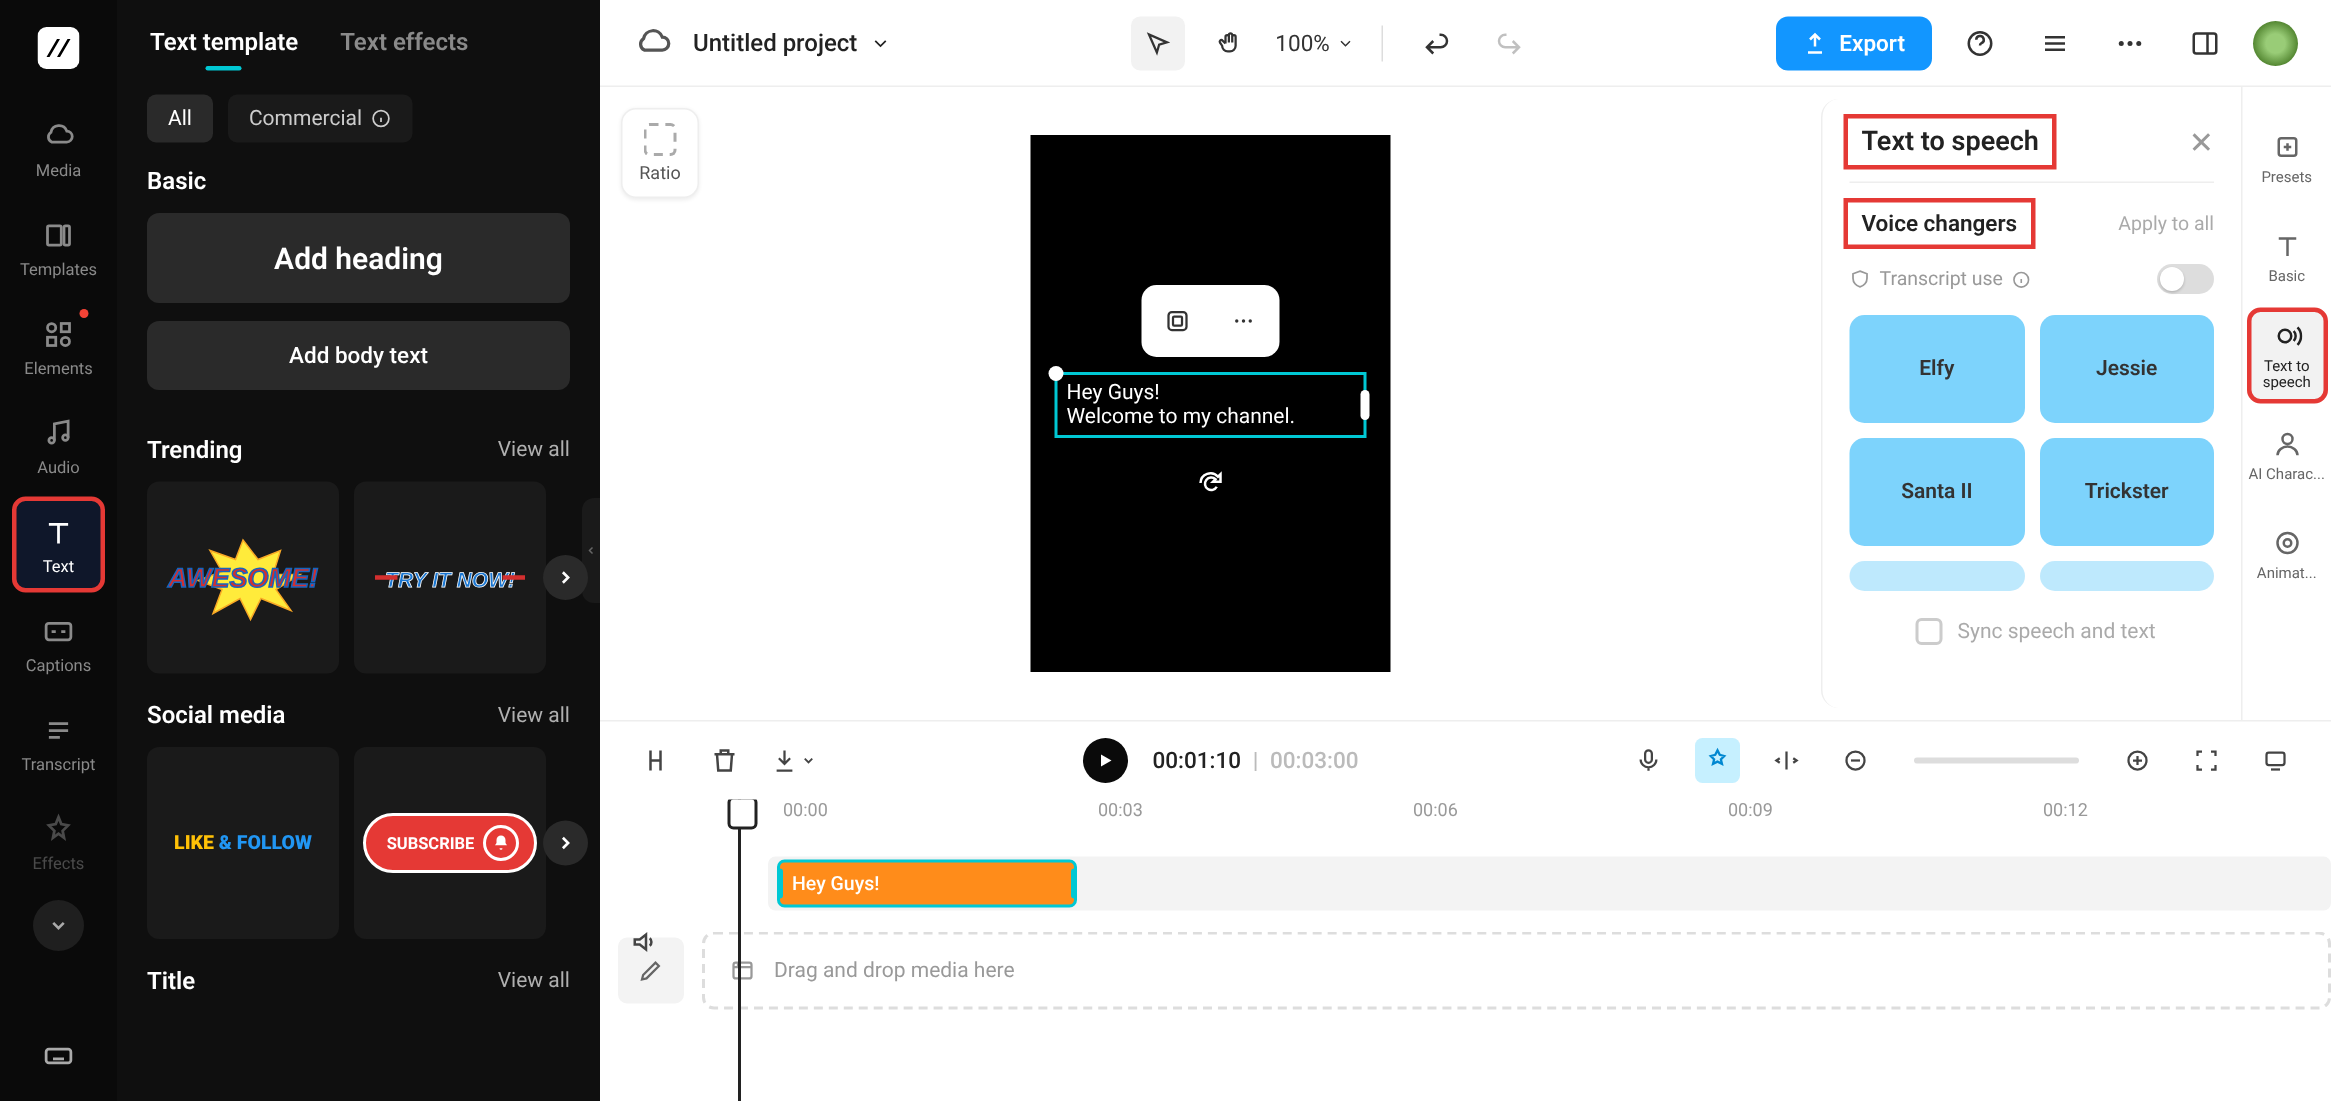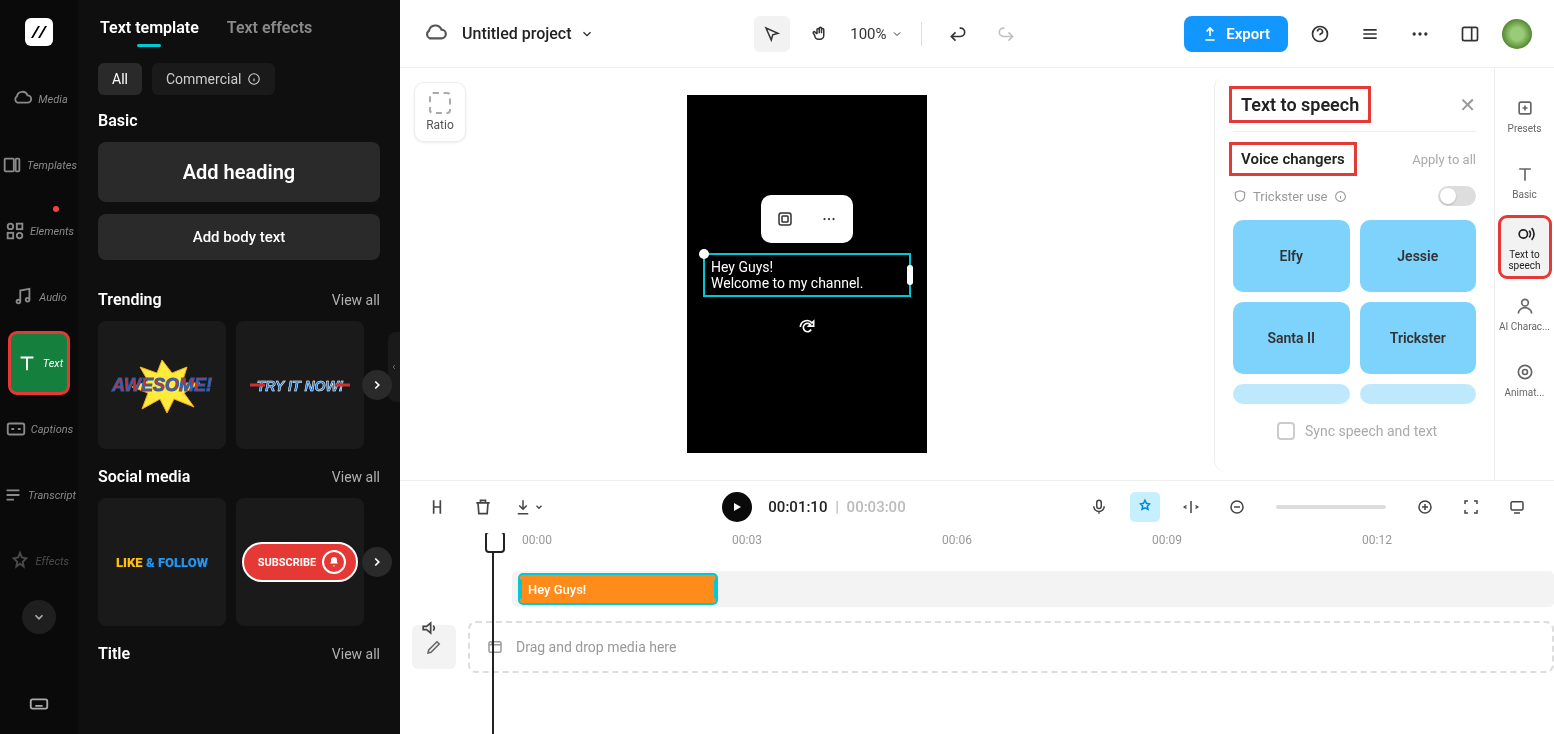--- a/index.html
+++ b/index.html
@@ -1,22 +1,22 @@
 <!DOCTYPE html>
 <html><head>
 <meta charset="utf-8">
 <style>
 * { margin: 0; padding: 0; box-sizing: border-box; font-family: -apple-system, BlinkMacSystemFont, "Segoe UI", Roboto, sans-serif; }
 body { width: 1554px; height: 734px; background: #fff; overflow: hidden; display: flex; }
 
 
 .far-left-nav { width: 78px; background: #0a0a0a; display: flex; flex-direction: column; align-items: center; padding-top: 16px; gap: 4px; }
 .logo { width: 32px; height: 32px; margin-bottom: 16px; display: flex; align-items: center; justify-content: center; }
-.nav-item { width: 60px; height: 62px; display: flex; align-items: center; justify-content: center; gap: 4px; color: #8a8a8a; cursor: pointer; border-radius: 8px; position: relative; font-style: italic; }
-.nav-item.active { background: #15803d; color: #fff; }
+.nav-item { width: 60px; height: 62px; display: flex; flex-direction: column; align-items: center; justify-content: center; gap: 4px; color: #8a8a8a; cursor: pointer; border-radius: 8px; position: relative; }
+.nav-item.active { background: #0f172a; color: #fff; }
 .nav-item.highlighted { outline: 3px solid #e53935; outline-offset: -2px; }
 .nav-item .nav-icon { width: 24px; height: 24px; display: flex; align-items: center; justify-content: center; }
 .nav-item .nav-label { font-size: 11px; }
 .nav-item .red-dot { position: absolute; top: 6px; right: 10px; width: 6px; height: 6px; background: #f44336; border-radius: 50%; }
 .nav-expand { width: 34px; height: 34px; border-radius: 50%; background: #1f1f1f; color: #aaa; display: flex; align-items: center; justify-content: center; margin-top: 4px; cursor: pointer; }
 .keyboard-btn { margin-top: auto; margin-bottom: 14px; width: 32px; height: 32px; display: flex; align-items: center; justify-content: center; color: #aaa; cursor: pointer; }
 
 
 .left-panel { width: 322px; background: #0f0f0f; color: #fff; display: flex; flex-direction: column; position: relative; }
 .left-tabs { display: flex; gap: 28px; padding: 18px 22px 0; }
@@ -32,21 +32,21 @@
 .big-btn.secondary { font-size: 15px; font-weight: 500; padding: 14px; }
 .section-row { display: flex; justify-content: space-between; align-items: center; margin: 18px 0 12px; }
 .view-all { color: #b0b0b0; font-size: 14px; cursor: pointer; }
 .template-row { display: flex; gap: 10px; position: relative; }
 .template-card { width: 128px; height: 128px; background: #1a1a1a; border-radius: 8px; display: flex; align-items: center; justify-content: center; position: relative; overflow: hidden; }
 .template-next { position: absolute; right: -12px; top: 50%; transform: translateY(-50%); width: 30px; height: 30px; background: #2a2a2a; border-radius: 50%; display: flex; align-items: center; justify-content: center; color: #fff; cursor: pointer; z-index: 2; }
 .peek-handle { position: absolute; right: 0; top: 50%; transform: translateY(-50%); width: 12px; height: 70px; background: #1a1a1a; border-radius: 8px 0 0 8px; display: flex; align-items: center; justify-content: center; color: #666; cursor: pointer; }
 
 
 .main-area { flex: 1; display: flex; flex-direction: column; background: #fff; }
-.top-bar { height: 68px; display: flex; align-items: center; padding: 0 22px; gap: 18px; border-bottom: 1px solid #eee; }
+.top-bar { height: 58px; display: flex; align-items: center; padding: 0 22px; gap: 18px; border-bottom: 1px solid #eee; }
 .top-left { display: flex; align-items: center; gap: 14px; }
 .cloud-icon { width: 26px; height: 26px; color: #555; }
 .project-title { font-size: 16px; font-weight: 500; color: #222; display: flex; align-items: center; gap: 8px; cursor: pointer; }
 .top-center { margin-left: auto; display: flex; align-items: center; gap: 12px; }
 .tool-btn { width: 36px; height: 36px; display: flex; align-items: center; justify-content: center; border-radius: 6px; cursor: pointer; color: #333; }
 .tool-btn.bg { background: #f2f2f2; }
 .zoom-display { font-size: 15px; color: #333; cursor: pointer; display: flex; align-items: center; gap: 4px; }
 .divider-v { width: 1px; height: 24px; background: #ddd; margin: 0 6px; }
 .top-right { display: flex; align-items: center; gap: 14px; }
 .export-btn { background: #1296ff; color: #fff; border: none; padding: 9px 18px; border-radius: 8px; font-size: 15px; font-weight: 600; cursor: pointer; display: flex; align-items: center; gap: 8px; }
@@ -438,21 +438,21 @@
       <div class="tts-divider"></div>
       <div class="tts-sub-row">
         <div class="tts-subtitle red-box">Voice changers</div>
         <div class="apply-all">Apply to all</div>
       </div>
       <div class="commercial-row">
         <div class="commercial-label">
           <svg width="14" height="14" viewBox="0 0 24 24" fill="none" stroke="currentColor" stroke-width="2">
               <path d="M12 3l8 3v5c0 5-3.5 9-8 10-4.5-1-8-5-8-10V6l8-3z"></path>
             </svg>
-          <span>Trickster use</span>
+          <span>Transcript use</span>
           <svg width="13" height="13" viewBox="0 0 24 24" fill="none" stroke="currentColor" stroke-width="2">
               <circle cx="12" cy="12" r="9"></circle>
               <path d="M12 8h.01M12 11v5"></path>
             </svg>
         </div>
         <div class="toggle"></div>
       </div>
       <div class="voice-grid">
         <div class="voice-card">Elfy</div>
         <div class="voice-card">Jessie</div>

